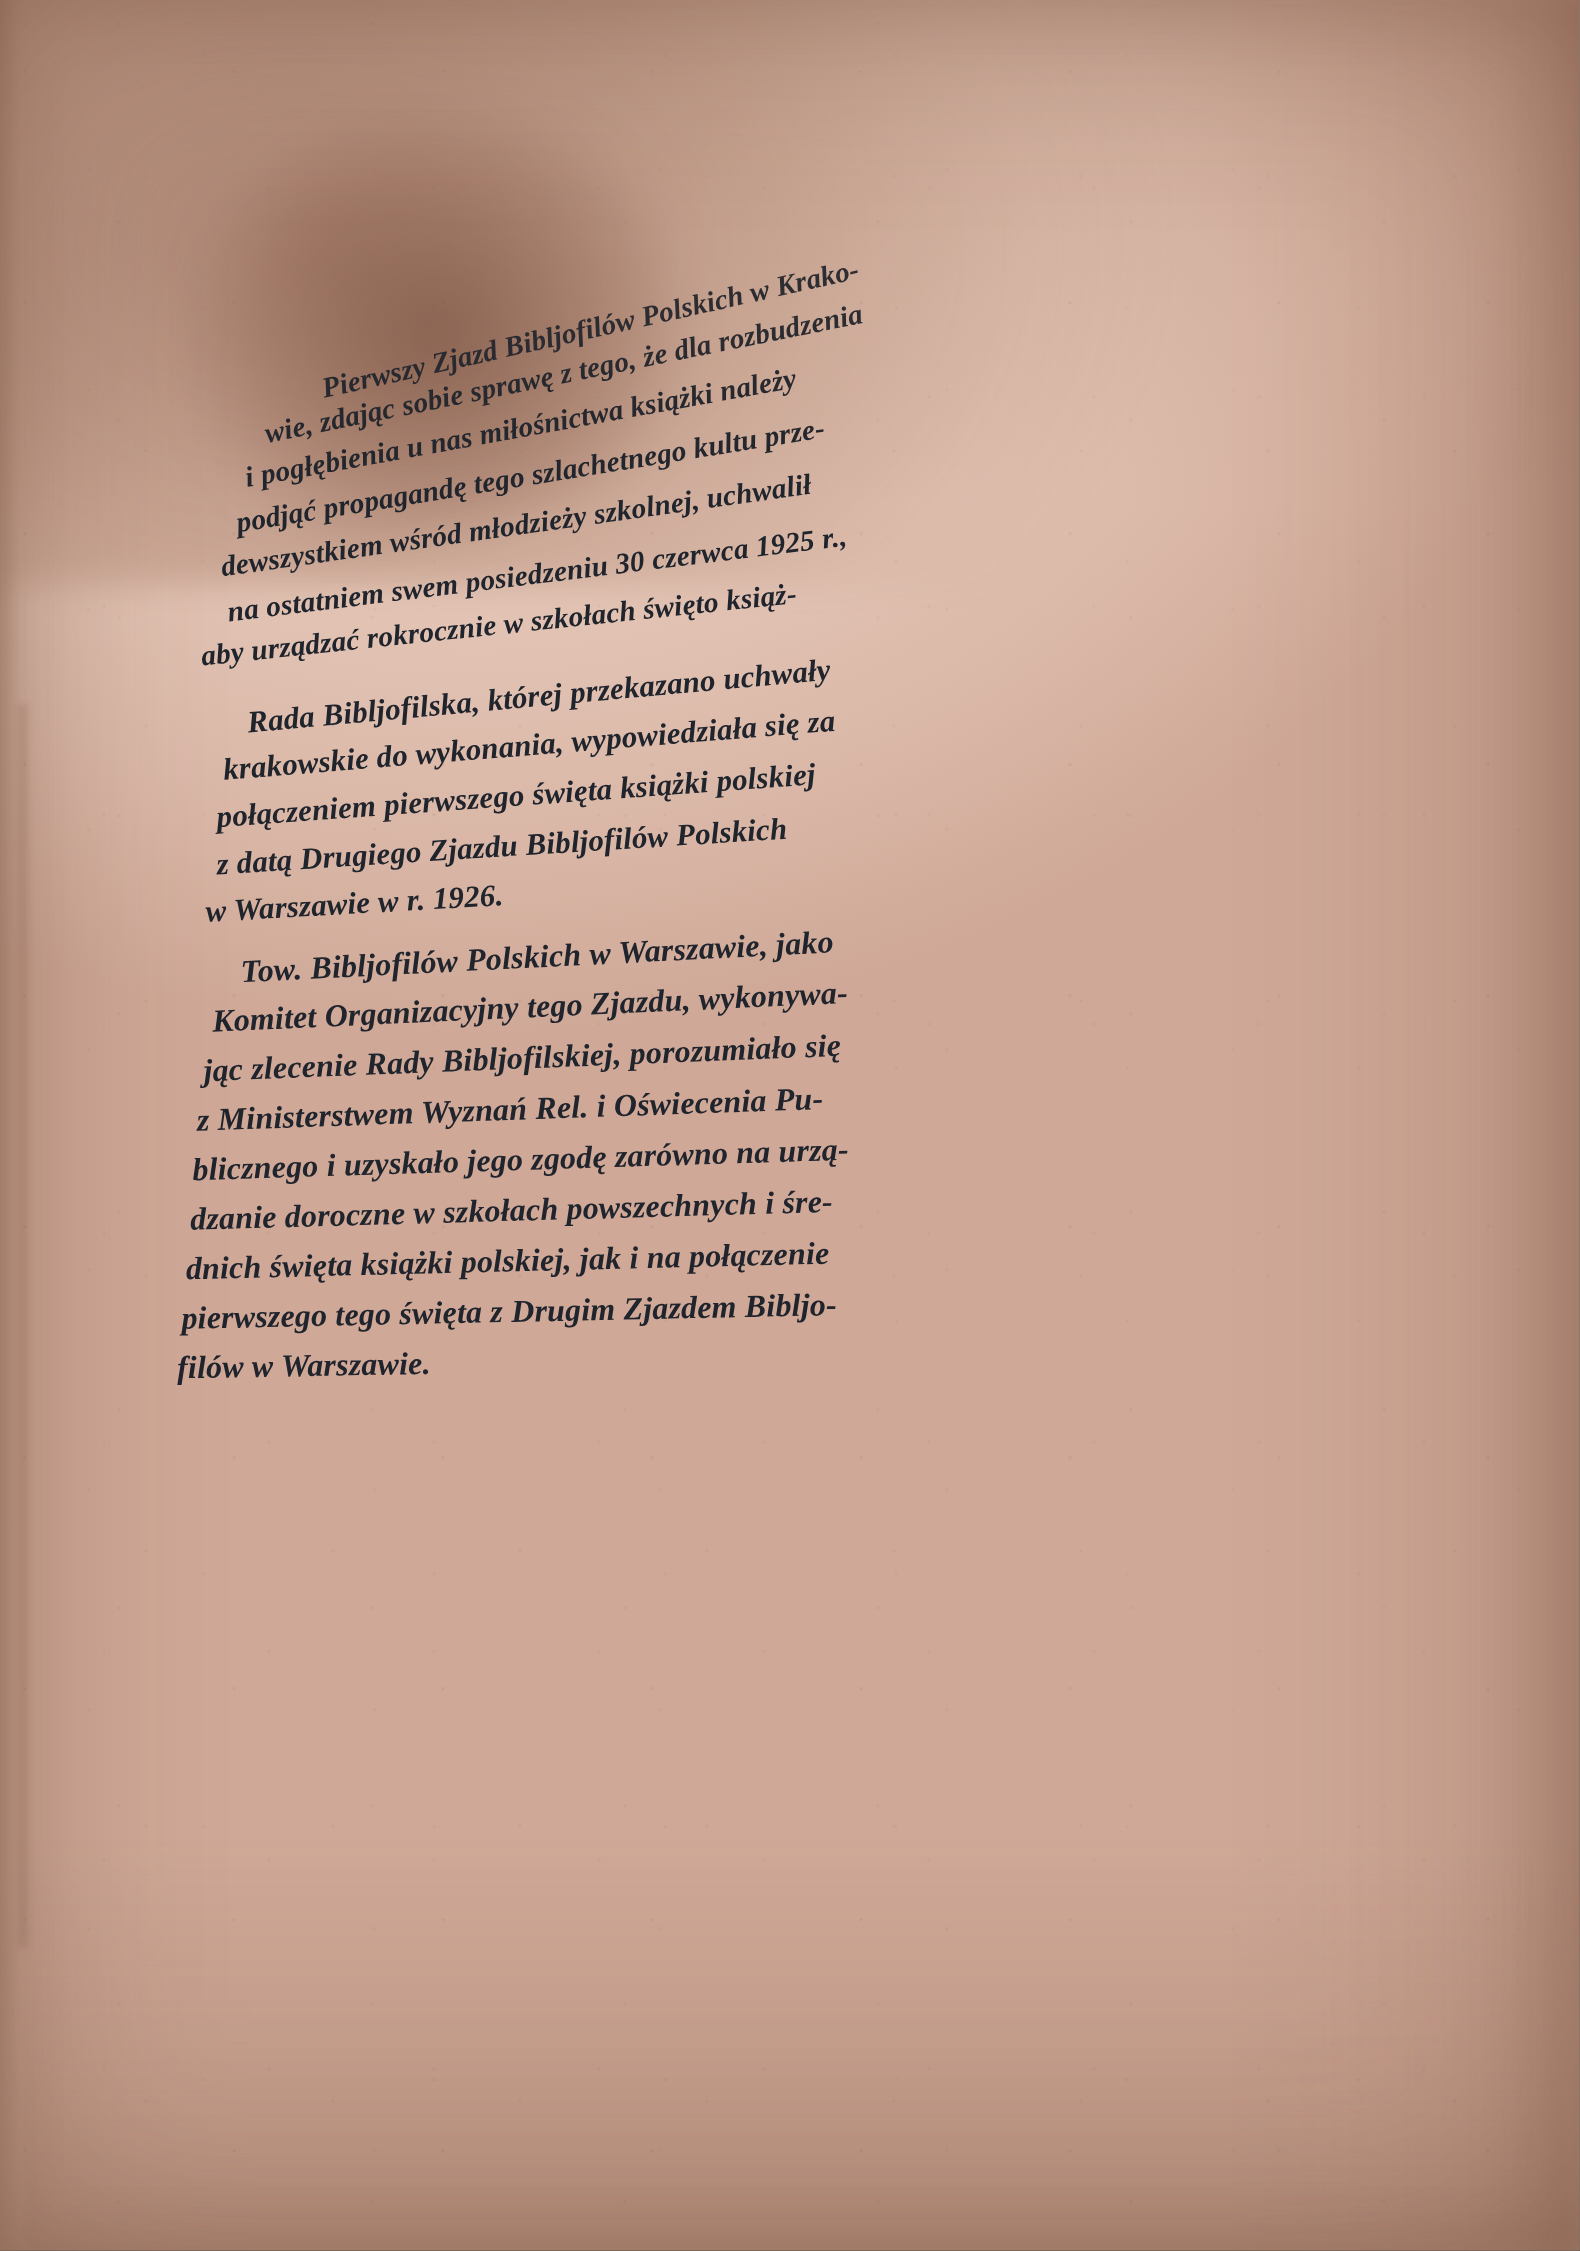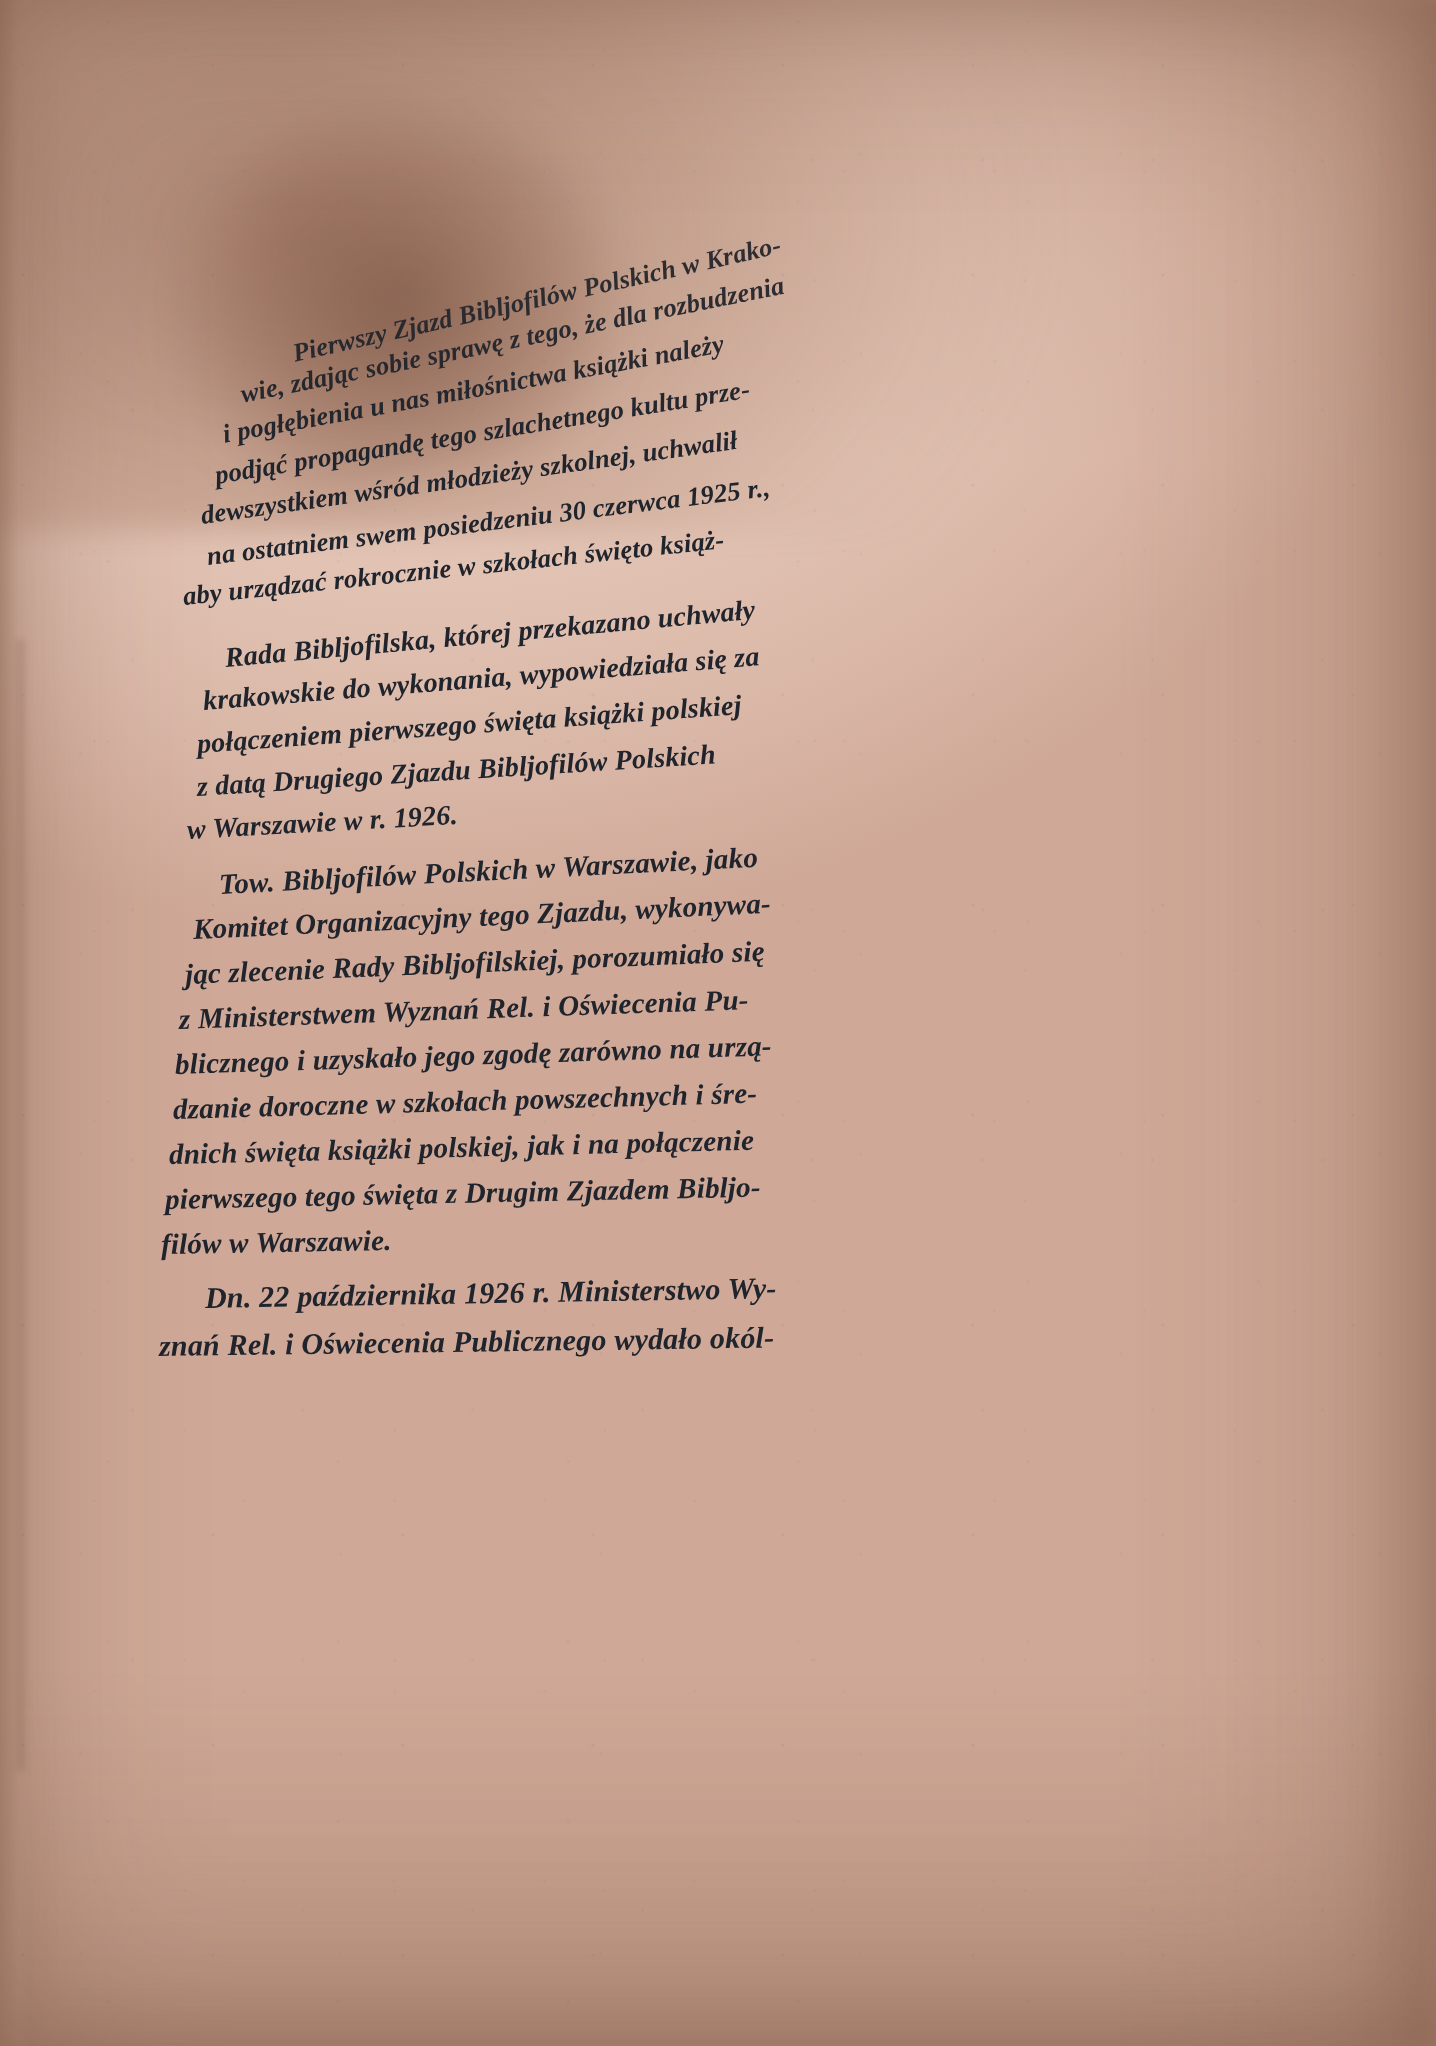--- a/index.html
+++ b/index.html
@@ -206,23 +206,19 @@
       <span class="line l2">Komitet Organizacyjny tego Zjazdu, wykonywa-</span>
       <span class="line l3">jąc zlecenie Rady Bibljofilskiej, porozumiało się</span>
       <span class="line l4">z Ministerstwem Wyznań Rel. i Oświecenia Pu-</span>
       <span class="line l5">blicznego i uzyskało jego zgodę zarówno na urzą-</span>
       <span class="line l6">dzanie doroczne w szkołach powszechnych i śre-</span>
       <span class="line l7">dnich święta książki polskiej, jak i na połączenie</span>
       <span class="line l8">pierwszego tego święta z Drugim Zjazdem Bibljo-</span>
       <span class="line l9">filów w Warszawie.</span>
     </div>
 
-    <div class="para p4">
-      <span class="line l1">Dn. 22 października 1926 r. Ministerstwo Wy-</span>
-      <span class="line l2">znań Rel. i Oświecenia Publicznego wydało okól-</span>
-    </div>
 
   </div>
 
   <div class="ink-fade"></div>
   <div class="vignette"></div>
 
 </div>
 
 </body></html>

